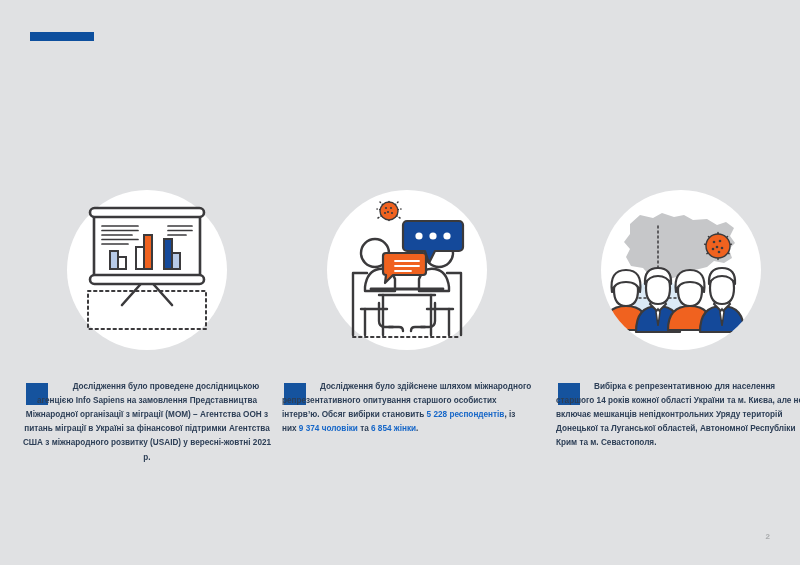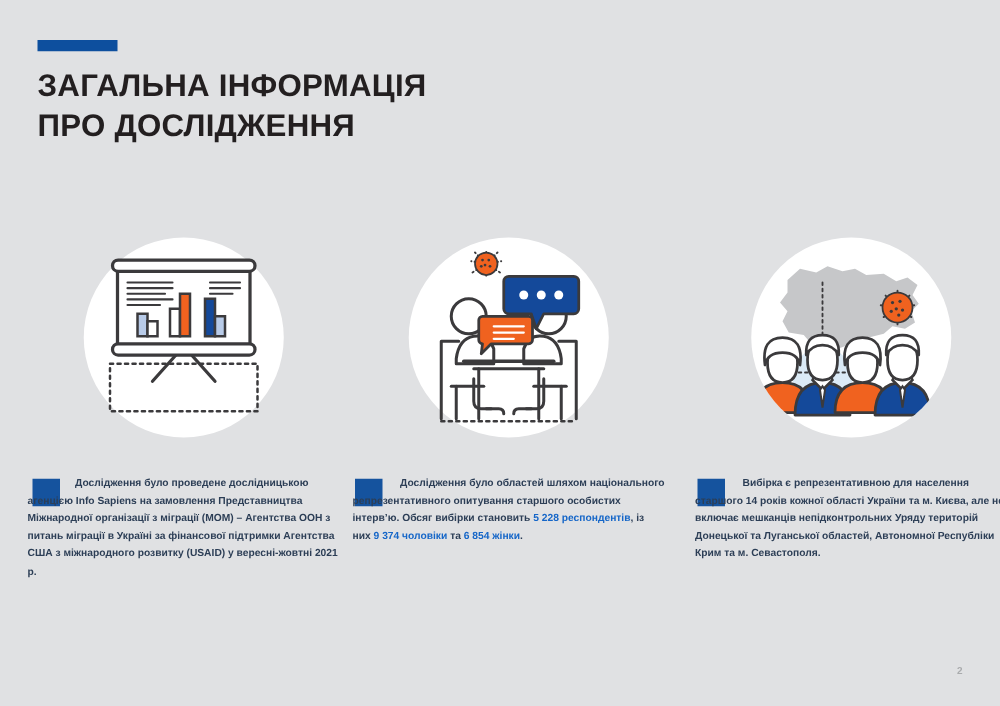--- a/index.html
+++ b/index.html
@@ -40,21 +40,21 @@
     position: absolute;
     left: 0; top: 185px;
     width: 800px;
     display: flex;
     justify-content: flex-start;
   }
   .column {
     position: relative;
     width: 250px;
   }
-  .col-1 { margin-left: 22px; }
+  .col-1 { margin-left: 22px; text-align: center; }
   .col-2 { margin-left: 10px; }
   .col-3 { margin-left: 24px; }
 
   
   .icon-wrap {
     position: relative;
     width: 250px; height: 170px;
     display: flex;
     align-items: center;
     justify-content: center;
@@ -113,22 +113,20 @@
     font-size: 8px;
     font-weight: bold;
   }
 </style>
 </head>
 <body>
 
 <div class="slide">
 
   <div class="accent-bar"></div>
-  <div class="page-title">ЗАГАЛЬНА ІНФОРМАЦІЯ
-ПРО ДОСЛІДЖЕННЯ</div>
 
   <div class="columns">
 
     <div class="column col-1">
       <div class="icon-wrap">
         <div class="icon-circle">
           <svg width="150" height="150" viewBox="0 0 150 150">
 
             <rect x="16" y="96" width="118" height="38" fill="none" stroke="#3b3a3c" stroke-width="2" stroke-dasharray="2.5 3.5" stroke-linecap="round"></rect>
 
@@ -234,21 +232,21 @@
                 <circle cx="61" cy="21" r="1.1"></circle>
                   <circle cx="65" cy="22" r="1.1"></circle>
                 <circle cx="58" cy="22" r="1.1"></circle>
               </g>
             </g>
           </svg>
         </div>
       </div>
       <div class="text-block">
         <div class="bullet"></div>
-        <p class="body-text"><span class="ind"></span><span>Дослідження було областей шляхом національного репрезентативного</span> <span>опитування старшого особистих інтерв’ю. Обсяг вибірки становить </span><span class="hl">5 228 респондентів</span><span>, із них </span><span class="hl">9 374 чоловіки</span><span> та </span><span class="hl">6 854 жінки</span><span>.</span></p>
+        <p class="body-text"><span class="ind"></span><span>Дослідження було здійснене шляхом міжнародного репрезентативного</span> <span>опитування старшого особистих інтерв’ю. Обсяг вибірки становить </span><span class="hl">5 228 респондентів</span><span>, із них </span><span class="hl">9 374 чоловіки</span><span> та </span><span class="hl">6 854 жінки</span><span>.</span></p>
       </div>
     </div>
 
     <div class="column col-3">
       <div class="icon-wrap">
         <div class="icon-circle">
           <svg width="170" height="160" viewBox="0 0 170 160">
             <defs>
               <clipPath id="circClip">
                   <circle cx="85" cy="80" r="80"></circle>

